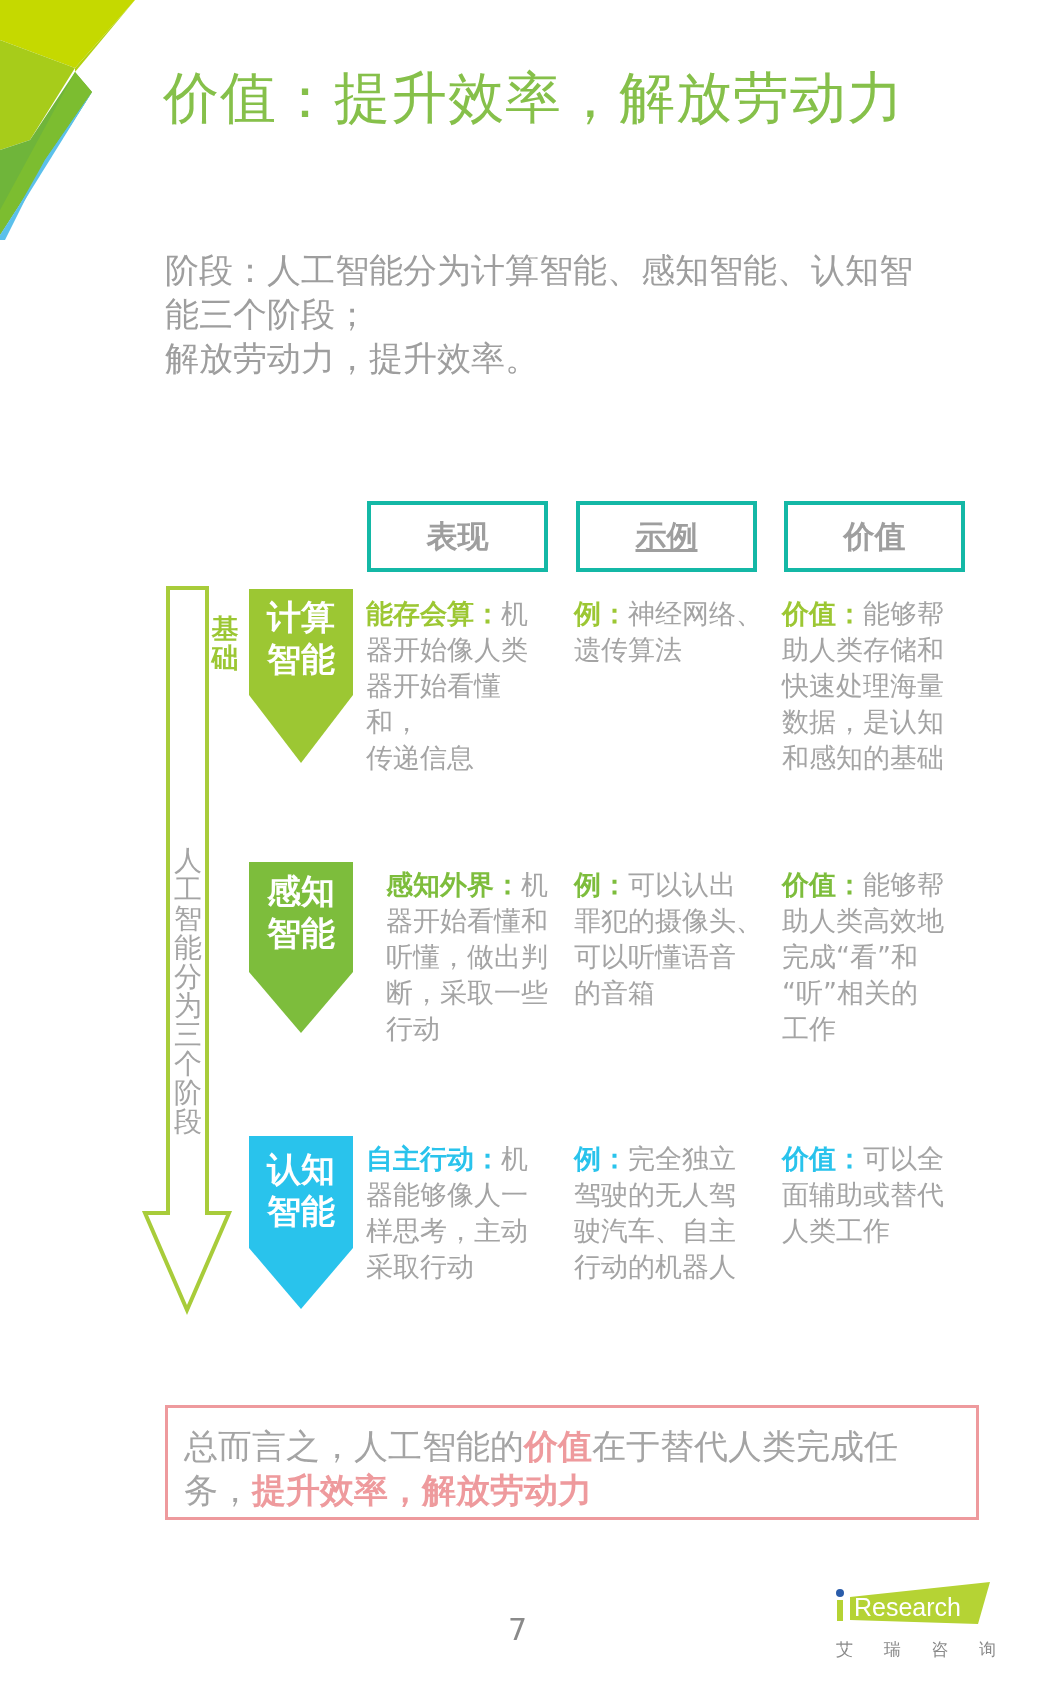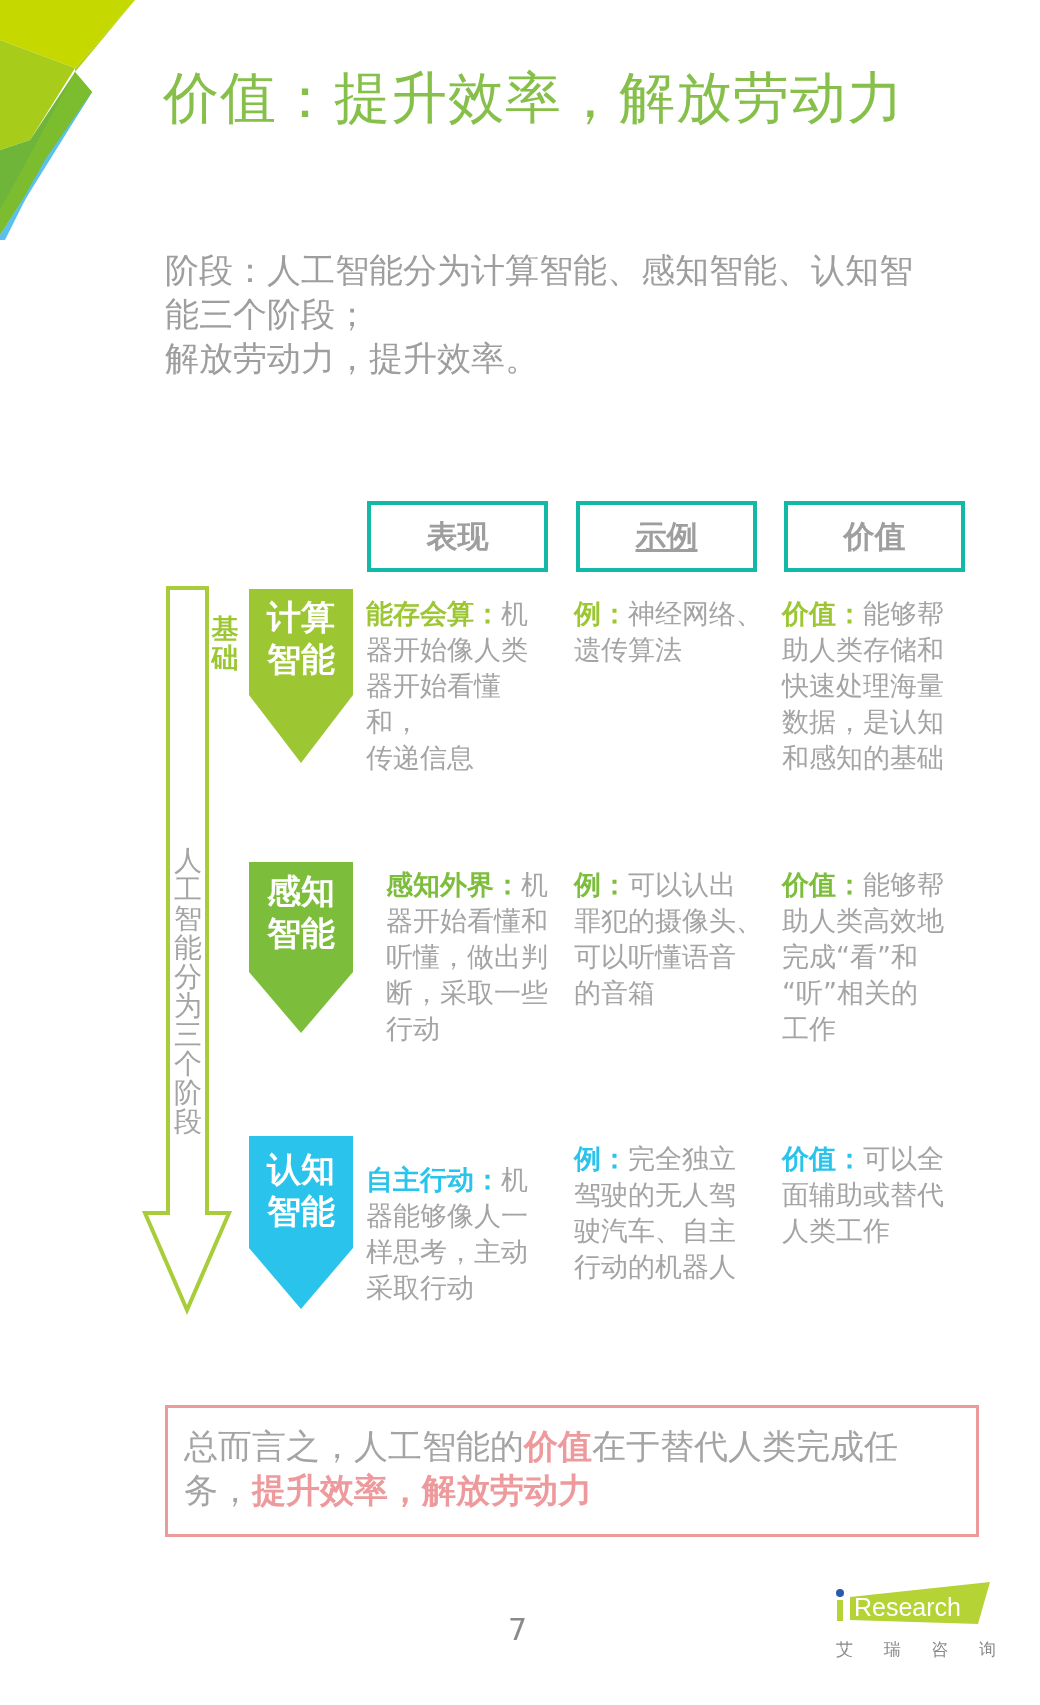--- a/index.html
+++ b/index.html
@@ -19,21 +19,21 @@
            text-align: center; }
   .vtext span { display: block; }
   .base-label { left: 209px; top: 614px; width: 32px; font-size: 27px; line-height: 29px;
                 font-weight: bold; color: #9cc733; text-align: center; }
   .chev { left: 249px; width: 104px; }
   .chev svg { position: absolute; left: 0; top: 0; }
   .chev .lbl { position: absolute; left: 0; width: 104px; text-align: center; color: #ffffff;
                font-weight: bold; font-size: 34px; line-height: 42px; }
   .cell { font-size: 27px; line-height: 36px; color: #a4a4a4; width: 185px; }
   .cell .kw { font-weight: bold; }
-  .summary { left: 165px; top: 1405px; width: 814px; height: 132px; box-sizing: border-box;
+  .summary { left: 165px; top: 1405px; width: 814px; height: 115px; box-sizing: border-box;
              border: 3px solid #ee9a9d; padding: 16px 14px 15px 16px;
              font-size: 34px; line-height: 44px; color: #a4a4a4; }
   .summary .hl { color: #ee9a9d; font-weight: bold; }
   .page-num { left: 508px; top: 1612px; font-size: 30px; color: #8a8a8a; }
   #logo { left: 830px; top: 1578px; width: 170px; height: 90px; }
   .logo-cn { left: 836px; top: 1638px; width: 160px; display: flex; justify-content: space-between;
              font-size: 17px; color: #8a8a8a; }
 </style>
 </head>
 <body>
@@ -139,21 +139,21 @@
 
 <div class="abs chev" style="top:1136px;height:174px;">
   <svg width="104" height="174" viewBox="0 0 104 174">
     <polygon points="0,0 104,0 104,112 52,173 0,112" fill="#29c3ec"></polygon>
   </svg>
   <div class="lbl" style="top:12px;">
     <div>认知</div>
     <div>智能</div>
   </div>
 </div>
-<div class="abs cell" style="left:366px;top:1141px;margin-top:21px;">
+<div class="abs cell" style="left:366px;top:1141px;">
   <div><span class="kw" style="color:#29c3ec">自主行动：</span><span>机</span></div>
   <div>器能够像人一</div>
   <div>样思考，主动</div>
   <div>采取行动</div>
 </div>
 <div class="abs cell" style="left:574px;top:1141px;width:200px;">
   <div><span class="kw" style="color:#29c3ec">例：</span><span>完全独立</span></div>
   <div>驾驶的无人驾</div>
   <div>驶汽车、自主</div>
   <div>行动的机器人</div>

